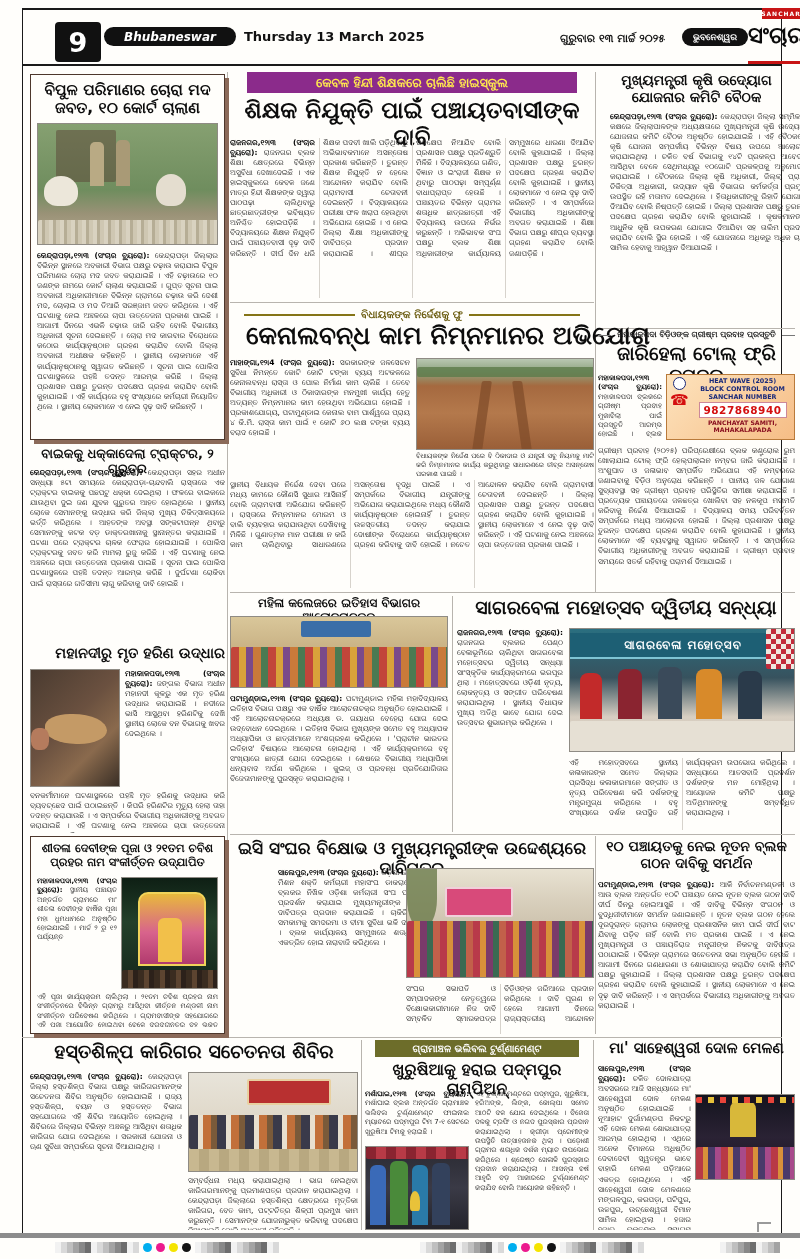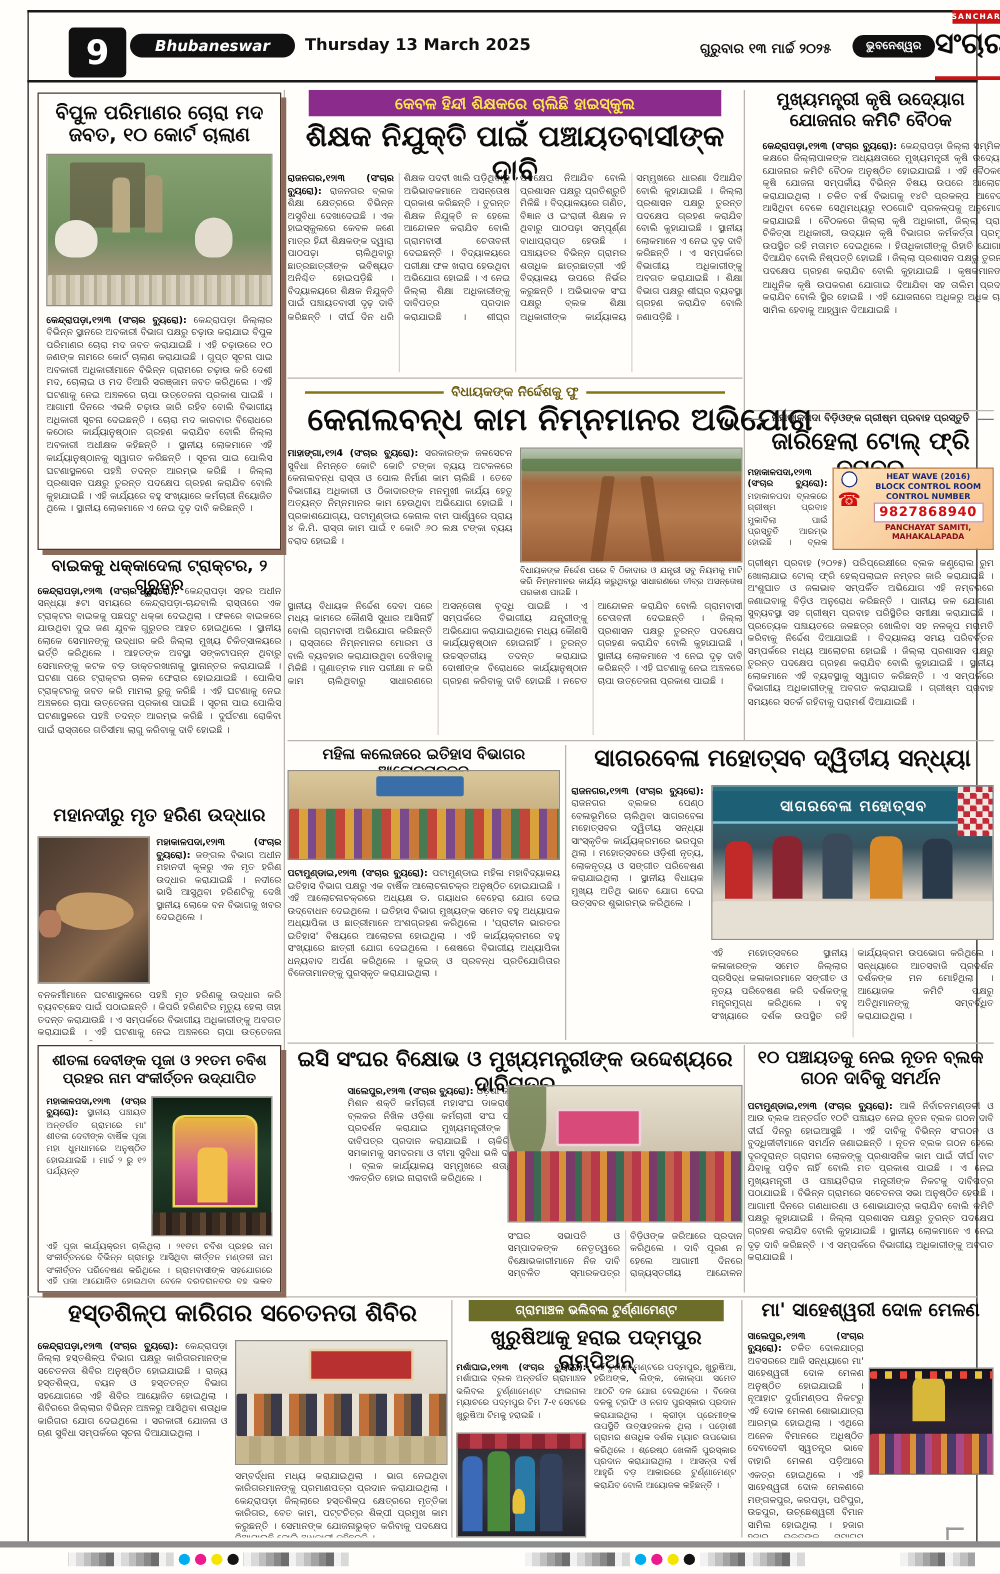--- a/index.html
+++ b/index.html
@@ -86,21 +86,21 @@
 
   <div class="abs" style="left:30px;top:446px;width:195px;height:196px;">
     <div class="hl" style="font-size:13px;">ବାଇକକୁ ଧକ୍କାଦେଲା ଟ୍ରାକ୍ଟର, ୨ ଗୁରୁତର</div>
     <p class="body" style="position:absolute;left:0;top:22px;width:195px;height:172px;margin:0;">
       <b>କେନ୍ଦ୍ରାପଡ଼ା,୧୨ା୩ (ସଂଚାର ବ୍ୟୁରୋ):</b>
       <span>କେନ୍ଦ୍ରାପଡ଼ା ସହର ଅଧୀନ ସନ୍ଧ୍ୟା ୫ଟା ସମୟରେ କେନ୍ଦ୍ରାପଡ଼ା-ଚାନ୍ଦବାଲି ରାସ୍ତାରେ ଏକ ଟ୍ରାକ୍ଟର ବାଇକକୁ ପଛପଟୁ ଧକ୍କା ଦେଇଥିଲା । ଫଳରେ ବାଇକରେ ଯାଉଥିବା ଦୁଇ ଜଣ ଯୁବକ ଗୁରୁତର ଆହତ ହୋଇଥିଲେ । ସ୍ଥାନୀୟ ଲୋକେ ସେମାନଙ୍କୁ ଉଦ୍ଧାର କରି ଜିଲ୍ଲା ମୁଖ୍ୟ ଚିକିତ୍ସାଳୟରେ ଭର୍ତ୍ତି କରିଥିଲେ । ଆହତଙ୍କ ଅବସ୍ଥା ସଙ୍କଟାପନ୍ନ ଥିବାରୁ ସେମାନଙ୍କୁ କଟକ ବଡ଼ ଡାକ୍ତରଖାନାକୁ ସ୍ଥାନାନ୍ତର କରାଯାଇଛି । ଘଟଣା ପରେ ଟ୍ରାକ୍ଟର ଚାଳକ ଫେରାର ହୋଇଯାଇଛି । ପୋଲିସ ଟ୍ରାକ୍ଟରକୁ ଜବତ କରି ମାମଲା ରୁଜୁ କରିଛି । ଏହି ଘଟଣାକୁ ନେଇ ଅଞ୍ଚଳରେ ଚାପା ଉତ୍ତେଜନା ପ୍ରକାଶ ପାଇଛି । ସୂଚନା ପାଇ ପୋଲିସ ଘଟଣାସ୍ଥଳରେ ପହଞ୍ଚି ତଦନ୍ତ ଆରମ୍ଭ କରିଛି । ଦୁର୍ଘଟଣା ରୋକିବା ପାଇଁ ରାସ୍ତାରେ ଗତିସୀମା ଲାଗୁ କରିବାକୁ ଦାବି ହୋଇଛି ।</span>
     </p>
   </div>
 
   <div class="abs" style="left:30px;top:645px;width:195px;height:188px;">
-    <div class="hl" style="font-size:14.5px;">ମହାନଦୀରୁ ମୃତ ହରିଣ ଉଦ୍ଧାର</div>
+    <div class="hl" style="font-size:14.5px;text-align:right;">ମହାନଦୀରୁ ମୃତ ହରିଣ ଉଦ୍ଧାର</div>
     <div class="ph" style="left:0;top:24px;width:90px;height:118px;background:linear-gradient(135deg,#4a3b30 0%,#6b5140 45%,#8a6a4d 70%,#3a2f26 100%);">
       <div class="figure" style="left:14px;top:44px;width:62px;height:30px;background:#c49a66;border-radius:40% 55% 45% 50%;"></div>
       <div class="figure" style="left:0px;top:58px;width:18px;height:22px;background:#b57b5d;border-radius:40%;"></div>
     </div>
     <p class="body" style="position:absolute;left:95px;top:24px;width:100px;height:118px;margin:0;">
       <b>ମହାକାଳପଦା,୧୨ା୩ (ସଂଚାର ବ୍ୟୁରୋ):</b>
       <span>ଜଙ୍ଗଲ ବିଭାଗ ଅଧୀନ ମହାନଦୀ କୂଳରୁ ଏକ ମୃତ ହରିଣ ଉଦ୍ଧାର କରାଯାଇଛି । ନଦୀରେ ଭାସି ଆସୁଥିବା ହରିଣଟିକୁ ଦେଖି ସ୍ଥାନୀୟ ଲୋକେ ବନ ବିଭାଗକୁ ଖବର ଦେଇଥିଲେ ।</span>
     </p>
     <p class="body" style="position:absolute;left:0;top:146px;width:195px;height:42px;margin:0;">ବନକର୍ମୀମାନେ ଘଟଣାସ୍ଥଳରେ ପହଞ୍ଚି ମୃତ ହରିଣକୁ ଉଦ୍ଧାର କରି ବ୍ୟବଚ୍ଛେଦ ପାଇଁ ପଠାଇଛନ୍ତି । କିପରି ହରିଣଟିର ମୃତ୍ୟୁ ହେଲା ତାହା ତଦନ୍ତ କରାଯାଉଛି । ଏ ସମ୍ପର୍କରେ ବିଭାଗୀୟ ଅଧିକାରୀଙ୍କୁ ଅବଗତ କରାଯାଇଛି । ଏହି ଘଟଣାକୁ ନେଇ ଅଞ୍ଚଳରେ ଚାପା ଉତ୍ତେଜନା ପ୍ରକାଶ ପାଇଛି ।</p>
   </div>
@@ -198,23 +198,23 @@
       <span class="rule" style="background:#777;height:1px;"></span>
     </div>
     <div class="hl" style="position:absolute;left:0;top:12px;width:197px;font-size:19px;">ଜାରିହେଲା ଟୋଲ୍ ଫ୍ରି ନମ୍ବର</div>
     <p class="body" style="position:absolute;left:0;top:44px;width:64px;height:66px;margin:0;font-size:7px;">
       <b>ମହାକାଳପଦା,୧୨ା୩ (ସଂଚାର ବ୍ୟୁରୋ):</b>
       <span>ମହାକାଳପଦା ବ୍ଲକରେ ଗ୍ରୀଷ୍ମ ପ୍ରବାହ ମୁକାବିଲା ପାଇଁ ପ୍ରସ୍ତୁତି ଆରମ୍ଭ ହୋଇଛି । ବ୍ଲକ ସ୍ତରୀୟ ସମୀକ୍ଷା ବୈଠକ ଅନୁଷ୍ଠିତ ହୋଇଛି ।</span>
     </p>
     <div style="position:absolute;left:68px;top:44px;width:129px;height:66px;background:linear-gradient(135deg,#fcdcb4 0%,#f6c08a 50%,#f2a express%,#f3b58a 100%);background:linear-gradient(135deg,#fcdcb4 0%,#f6c08a 55%,#eda briefly);background:linear-gradient(135deg,#fde3bd 0%,#f7c median);background:linear-gradient(135deg,#fde3bd,#f6bd86);border:1px solid #b97a3a;box-sizing:border-box;padding:2px 2px 2px 26px;">
       <div style="position:absolute;left:3px;top:16px;font-size:15px;color:#d40f0f;">☎</div>
       <div style="position:absolute;left:6px;top:2px;width:11px;height:11px;border-radius:50%;background:#fff;border:1px solid #1a2a7a;"></div>
-      <div style="color:#1a2a7a;font-weight:700;font-size:6.4px;text-align:center;">HEAT WAVE (2016)</div>
+      <div style="color:#1a2a7a;font-weight:700;font-size:6.4px;text-align:center;">HEAT WAVE (2025)</div>
       <div style="color:#1a2a7a;font-weight:700;font-size:6.4px;text-align:center;">BLOCK CONTROL ROOM</div>
-      <div style="color:#1a2a7a;font-weight:700;font-size:6.4px;text-align:center;">CONTROL NUMBER</div>
+      <div style="color:#1a2a7a;font-weight:700;font-size:6.4px;text-align:center;">SANCHAR NUMBER</div>
       <div style="margin:1px auto;width:86px;height:14px;background:#fff;border:1px solid #c89;display:flex;align-items:center;justify-content:center;">
         <span style="color:#d40f0f;font-weight:700;font-size:10.5px;letter-spacing:.5px;">9827868940</span>
       </div>
       <div style="color:#8a1020;font-weight:700;font-size:6.2px;text-align:center;">PANCHAYAT SAMITI,</div>
       <div style="color:#8a1020;font-weight:700;font-size:6.2px;text-align:center;">MAHAKALAPADA</div>
     </div>
     <p class="body" style="position:absolute;left:0;top:116px;width:197px;height:142px;margin:0;">ଗ୍ରୀଷ୍ମ ପ୍ରବାହ (୨୦୨୫) ପରିପ୍ରେକ୍ଷୀରେ ବ୍ଲକ କଣ୍ଟ୍ରୋଲ ରୁମ ଖୋଲାଯାଇ ଟୋଲ୍ ଫ୍ରି ହେଲ୍ପଲାଇନ ନମ୍ବର ଜାରି କରାଯାଇଛି । ଅଂଶୁଘାତ ଓ ଜଳାଭାବ ସମ୍ପର୍କିତ ଅଭିଯୋଗ ଏହି ନମ୍ବରରେ ଜଣାଇବାକୁ ବିଡ଼ିଓ ଅନୁରୋଧ କରିଛନ୍ତି । ପାନୀୟ ଜଳ ଯୋଗାଣ ସୁବ୍ୟବସ୍ଥା ସହ ଗ୍ରୀଷ୍ମ ପ୍ରବାହ ପରିସ୍ଥିତିର ସମୀକ୍ଷା କରାଯାଇଛି । ପ୍ରତ୍ୟେକ ପଞ୍ଚାୟତରେ ଜଳଛତ୍ର ଖୋଲିବା ସହ ନଳକୂପ ମରାମତି କରିବାକୁ ନିର୍ଦ୍ଦେଶ ଦିଆଯାଇଛି । ବିଦ୍ୟାଳୟ ସମୟ ପରିବର୍ତ୍ତନ ସମ୍ପର୍କରେ ମଧ୍ୟ ଆଲୋଚନା ହୋଇଛି । ଜିଲ୍ଲା ପ୍ରଶାସନ ପକ୍ଷରୁ ତୁରନ୍ତ ପଦକ୍ଷେପ ଗ୍ରହଣ କରାଯିବ ବୋଲି କୁହାଯାଇଛି । ସ୍ଥାନୀୟ ଲୋକମାନେ ଏହି ବ୍ୟବସ୍ଥାକୁ ସ୍ୱାଗତ କରିଛନ୍ତି । ଏ ସମ୍ପର୍କରେ ବିଭାଗୀୟ ଅଧିକାରୀଙ୍କୁ ଅବଗତ କରାଯାଇଛି । ଗ୍ରୀଷ୍ମ ପ୍ରବାହ ସମୟରେ ସତର୍କ ରହିବାକୁ ପରାମର୍ଶ ଦିଆଯାଇଛି ।</p>
   </div>
 
   <div class="abs" style="left:230px;top:838px;width:364px;height:196px;">

